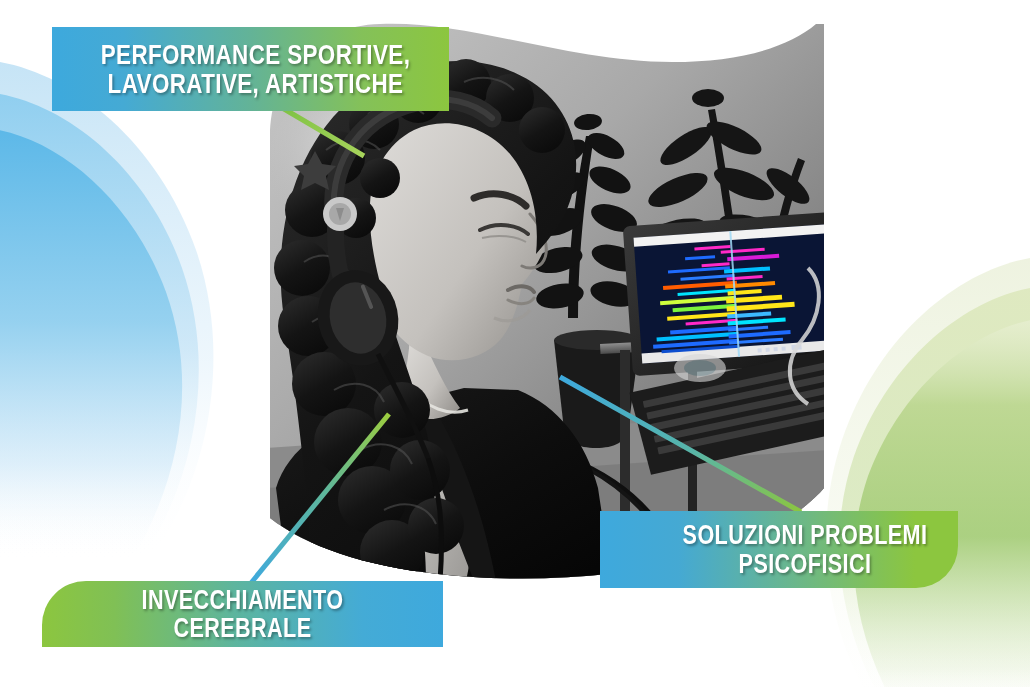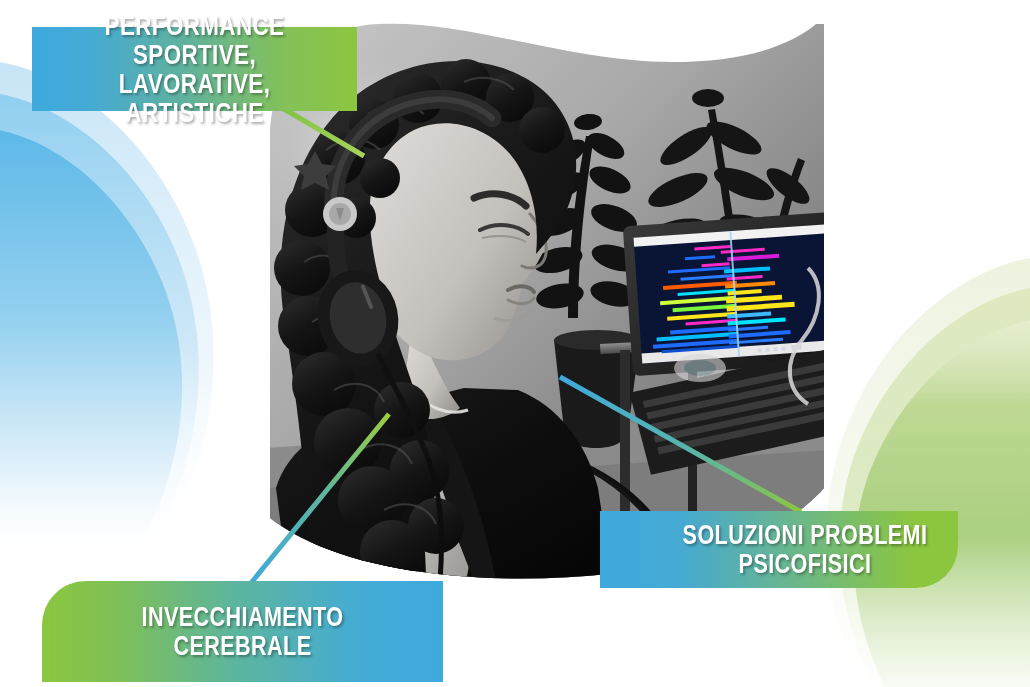--- a/index.html
+++ b/index.html
@@ -46,42 +46,42 @@
     line-height:1.04;
     text-transform:uppercase;
     text-shadow:2px 2px 3px rgba(0,0,0,0.33);
     white-space:pre-line;
     transform:scaleX(0.80);
     transform-origin:center center;
   }
 
   
   #banner-performance{
-    left:32px;top:27px;width:325px;height:84px;
+    left:52px;top:27px;width:397px;height:84px;
     background:linear-gradient(90deg,#3da9dd 0%,#45aad4 18%,#63b397 50%,#84c159 78%,#8cc63f 100%);
-    justify-content:center;
+    justify-content:flex-end;
   }
   #banner-performance .banner-text{
     font-size:28px;text-align:center;
   }
 
   
   #banner-soluzioni{
     left:600px;top:511px;width:358px;height:77px;
     background:linear-gradient(90deg,#3ea9dd 0%,#45a9d3 22%,#6bb78a 55%,#8cc63f 88%,#8cc63f 100%);
     border-bottom-right-radius:42px;
     justify-content:flex-end;
   }
   #banner-soluzioni .banner-text{
     font-size:27px;text-align:center;
   }
 
   
   #banner-invecchiamento{
-    left:42px;top:581px;width:401px;height:101px;
+    left:42px;top:581px;width:401px;height:66px;
     background:linear-gradient(90deg,#8cc63f 0%,#80c055 18%,#5db59e 48%,#44abd6 80%,#3ea9dd 100%);
     border-top-left-radius:44px;
     justify-content:center;
   }
   #banner-invecchiamento .banner-text{
     font-size:27px;text-align:center;
   }
 </style>
 </head>
 <body>

